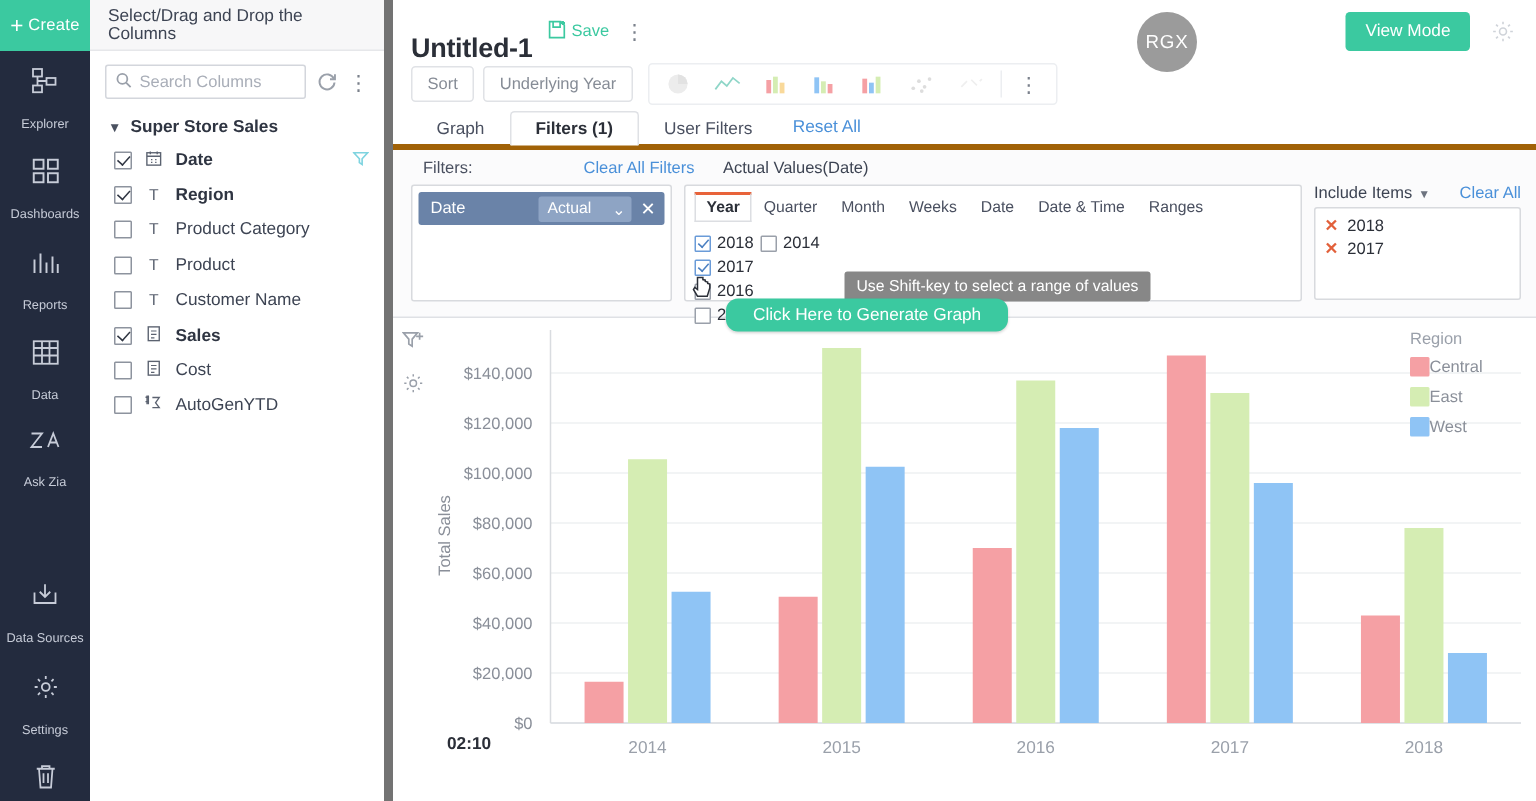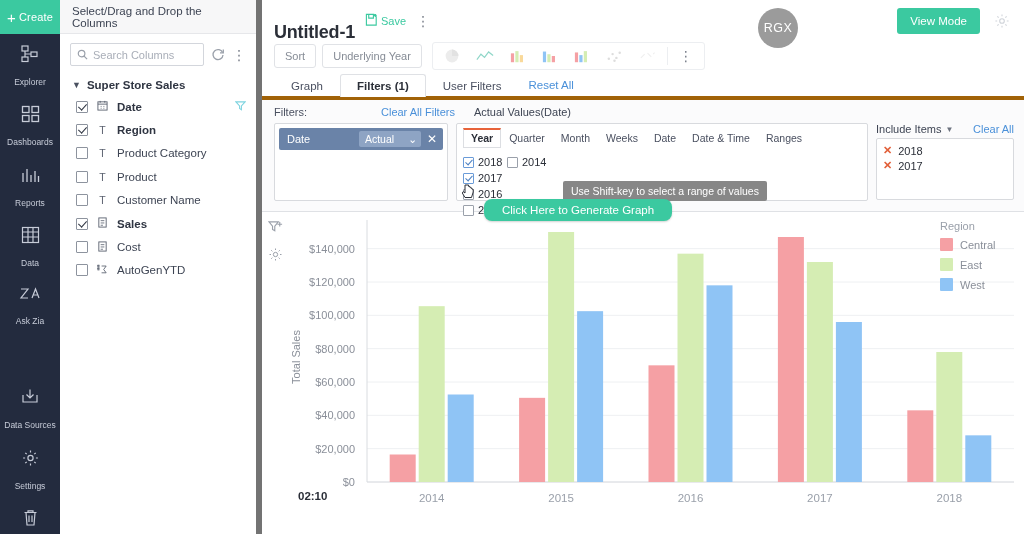--- a/index.html
+++ b/index.html
@@ -131,21 +131,21 @@
     background: #fff; border-color: #dfe1e5; font-weight: bold; color: #2b2f38;
   }
   .reset-all { font-size: 11.5px; color: #4a90d9; padding: 5px 10px; cursor: pointer; }
 
   
   .filterpanel {
     background: #fbfbfc; border-bottom: 1px solid #dfe1e5;
     padding: 6px 10px 10px 12px; position: relative;
   }
   .fp-row1 { display: flex; align-items: center; font-size: 11px; }
-  .fp-label { color: #4a5060; }
+  .fp-label { color: #4a5060; margin-left: 8px; }
   .clear-all-filters { color: #4a90d9; margin-left: 74px; cursor: pointer; }
   .fp-actual-title { color: #3d4453; margin-left: 19px; }
 
   .fp-body { display: flex; gap: 8px; margin-top: 5px; align-items: flex-start; }
 
   .filters-box {
     width: 174px; flex: 0 0 174px; height: 78px; background: #fff;
     border: 1px solid #d8dade; border-radius: 2px; padding: 4px;
   }
   .filter-chip {
@@ -213,21 +213,21 @@
   .chart-area { position: relative; height: 294px; }
   .chart-side-icons {
     position: absolute; left: 6px; top: 8px; display: flex; flex-direction: column; gap: 8px;
     color: #9aa0aa;
   }
   .chart-svg-wrap { position: absolute; left: 0; top: 0; }
   .legend {
     position: absolute; right: 8px; top: 8px; width: 76px; font-size: 11px; color: #8a8f99;
   }
   .legend-title { margin-bottom: 6px; color: #9aa0aa; }
-  .legend-row { display: flex; align-items: center; gap: 7px; margin-bottom: 7px; }
+  .legend-row { display: flex; align-items: center; margin-bottom: 7px; }
   .legend-sw { width: 13px; height: 13px; border-radius: 1px; flex: 0 0 13px; }
   .clock { position: absolute; left: 36px; bottom: 4px; font-size: 11.5px; color: #2b2f38; font-weight: bold;}
   text { font-family: "Liberation Sans", sans-serif; }
 </style>
 </head>
 <body>
 
 <div id="app">
 
   <div class="rail">

